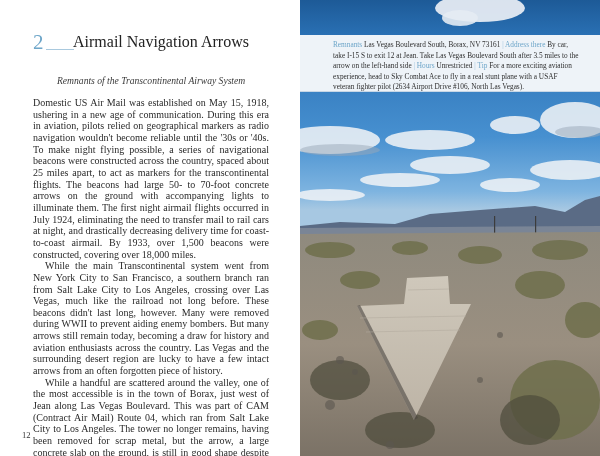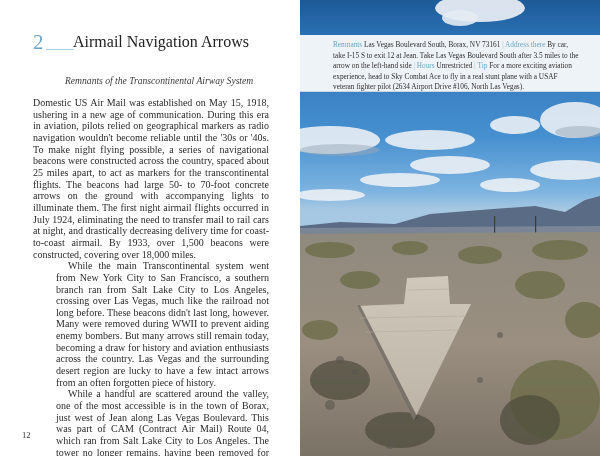--- a/index.html
+++ b/index.html
@@ -21,30 +21,30 @@
   }
   .chapter-rule {
     position:absolute; left:13px; top:18px; width:28px; height:1px;
     background:#a9c9de;
   }
   .chapter-title {
     position:absolute; left:40px; top:0; width:210px;
     font-size:16px; line-height:21px; color:#222;
   }
   .chapter-subtitle {
-    position:absolute; left:32px; top:44px; width:240px;
+    position:absolute; left:24px; top:44px; width:240px;
     font-size:9.6px; font-style:italic; color:#3a3a3a; white-space:nowrap;
   }
   .body-text {
     position:absolute; left:33px; top:97px; width:236px;
     font-size:10px; line-height:11.65px; color:#2a2a2a;
     text-align:justify;
   }
   .body-text p { margin:0; }
-  .body-text p + p { text-indent:12px;margin-left:23px; }
+  .body-text p + p { text-indent:12px; }
   .page-number {
     position:absolute; left:22px; top:430px;
     font-size:8.6px; color:#333;
   }
 
   
   .right-page {
     position:absolute; left:300px; top:0; width:300px; height:456px;
     overflow:hidden;
     background:linear-gradient(#1d5a97 0%, #2a71b5 8%, #4790d0 30%, #7eb4e0 42%, #a7c8e2 46%);

